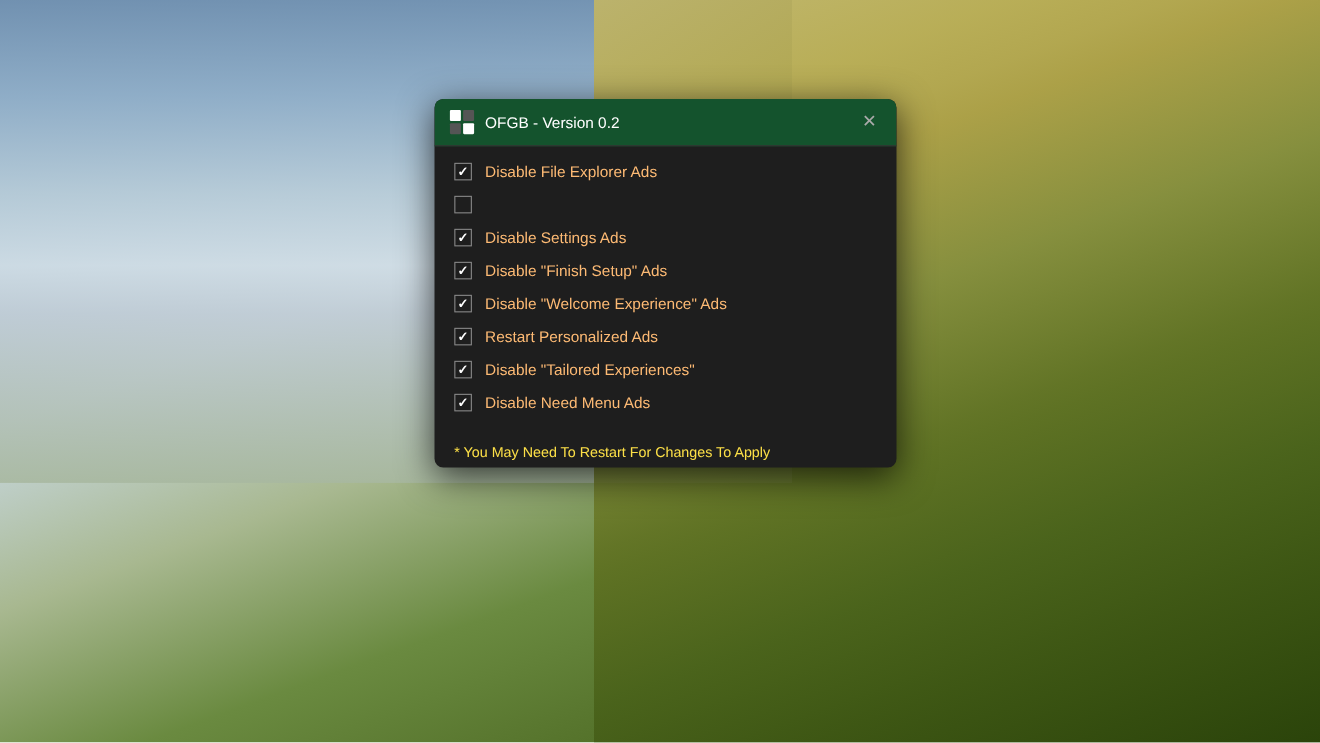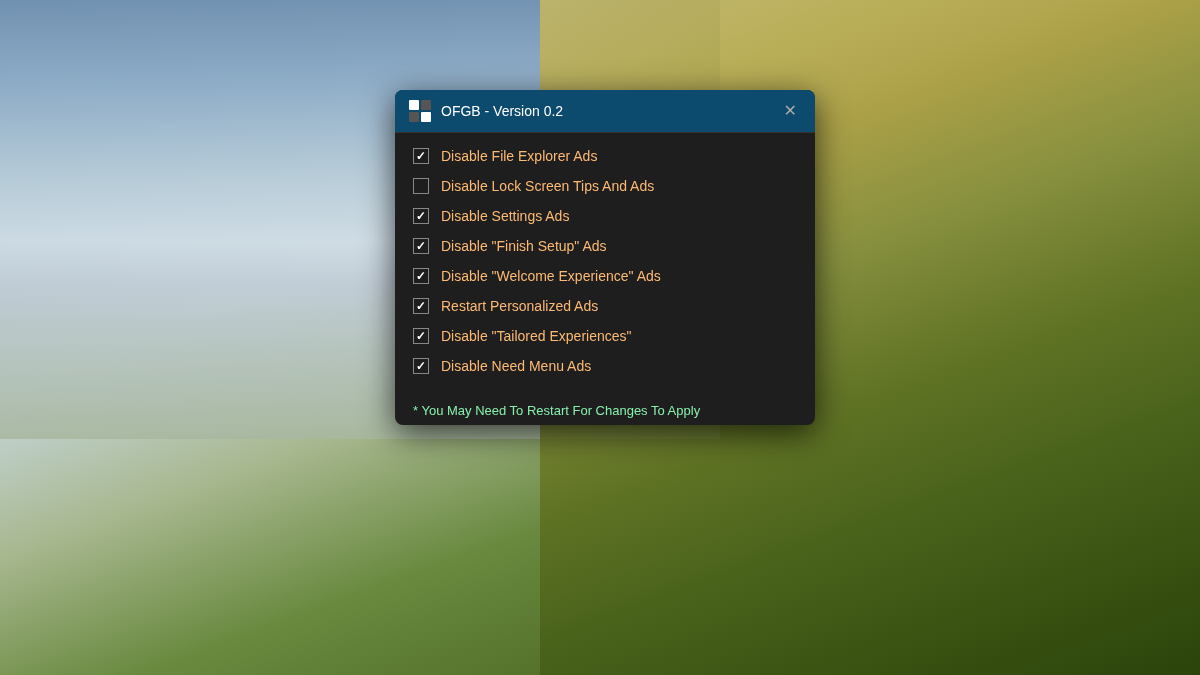--- a/index.html
+++ b/index.html
@@ -78,21 +78,21 @@
       border-radius: 8px;
       box-shadow: 0 8px 32px rgba(0,0,0,0.7);
       overflow: hidden;
     }
 
     .title-bar {
       display: flex;
       align-items: center;
       justify-content: space-between;
       padding: 10px 14px;
-      background: #0c4a6e;
+      background: #14532d;
       border-bottom: 1px solid #333;
     }
 
     .title-left {
       display: flex;
       align-items: center;
       gap: 10px;
     }
 
     .app-icon {
@@ -166,21 +166,21 @@
     }
 
     .item-label {
       color: #fdba74;
       font-size: 14px;
       font-weight: 400;
     }
 
     .restart-note {
       padding: 8px 18px 4px 18px;
-      color: #86efac;
+      color: #fde047;
       font-size: 13px;
       line-height: 1.5;
     }
   </style>
 </head>
 <body>
 
 <div class="desktop-bg"></div>
 <div class="sky-layer"></div>
 <div class="tree-layer"></div>
@@ -202,21 +202,20 @@
 
   <div class="content">
   <div class="checkbox-item">
         <div class="checkbox checked">
           <span class="checkmark">✓</span>
         </div>
         <span class="item-label">Disable File Explorer Ads</span>
       </div>
       <div class="checkbox-item">
         <div class="checkbox"></div>
-        <span class="item-label">Disable Lock Screen Tips And Ads</span>
       </div>
       <div class="checkbox-item">
         <div class="checkbox checked">
           <span class="checkmark">✓</span>
         </div>
         <span class="item-label">Disable Settings Ads</span>
       </div>
       <div class="checkbox-item">
         <div class="checkbox checked">
           <span class="checkmark">✓</span>

